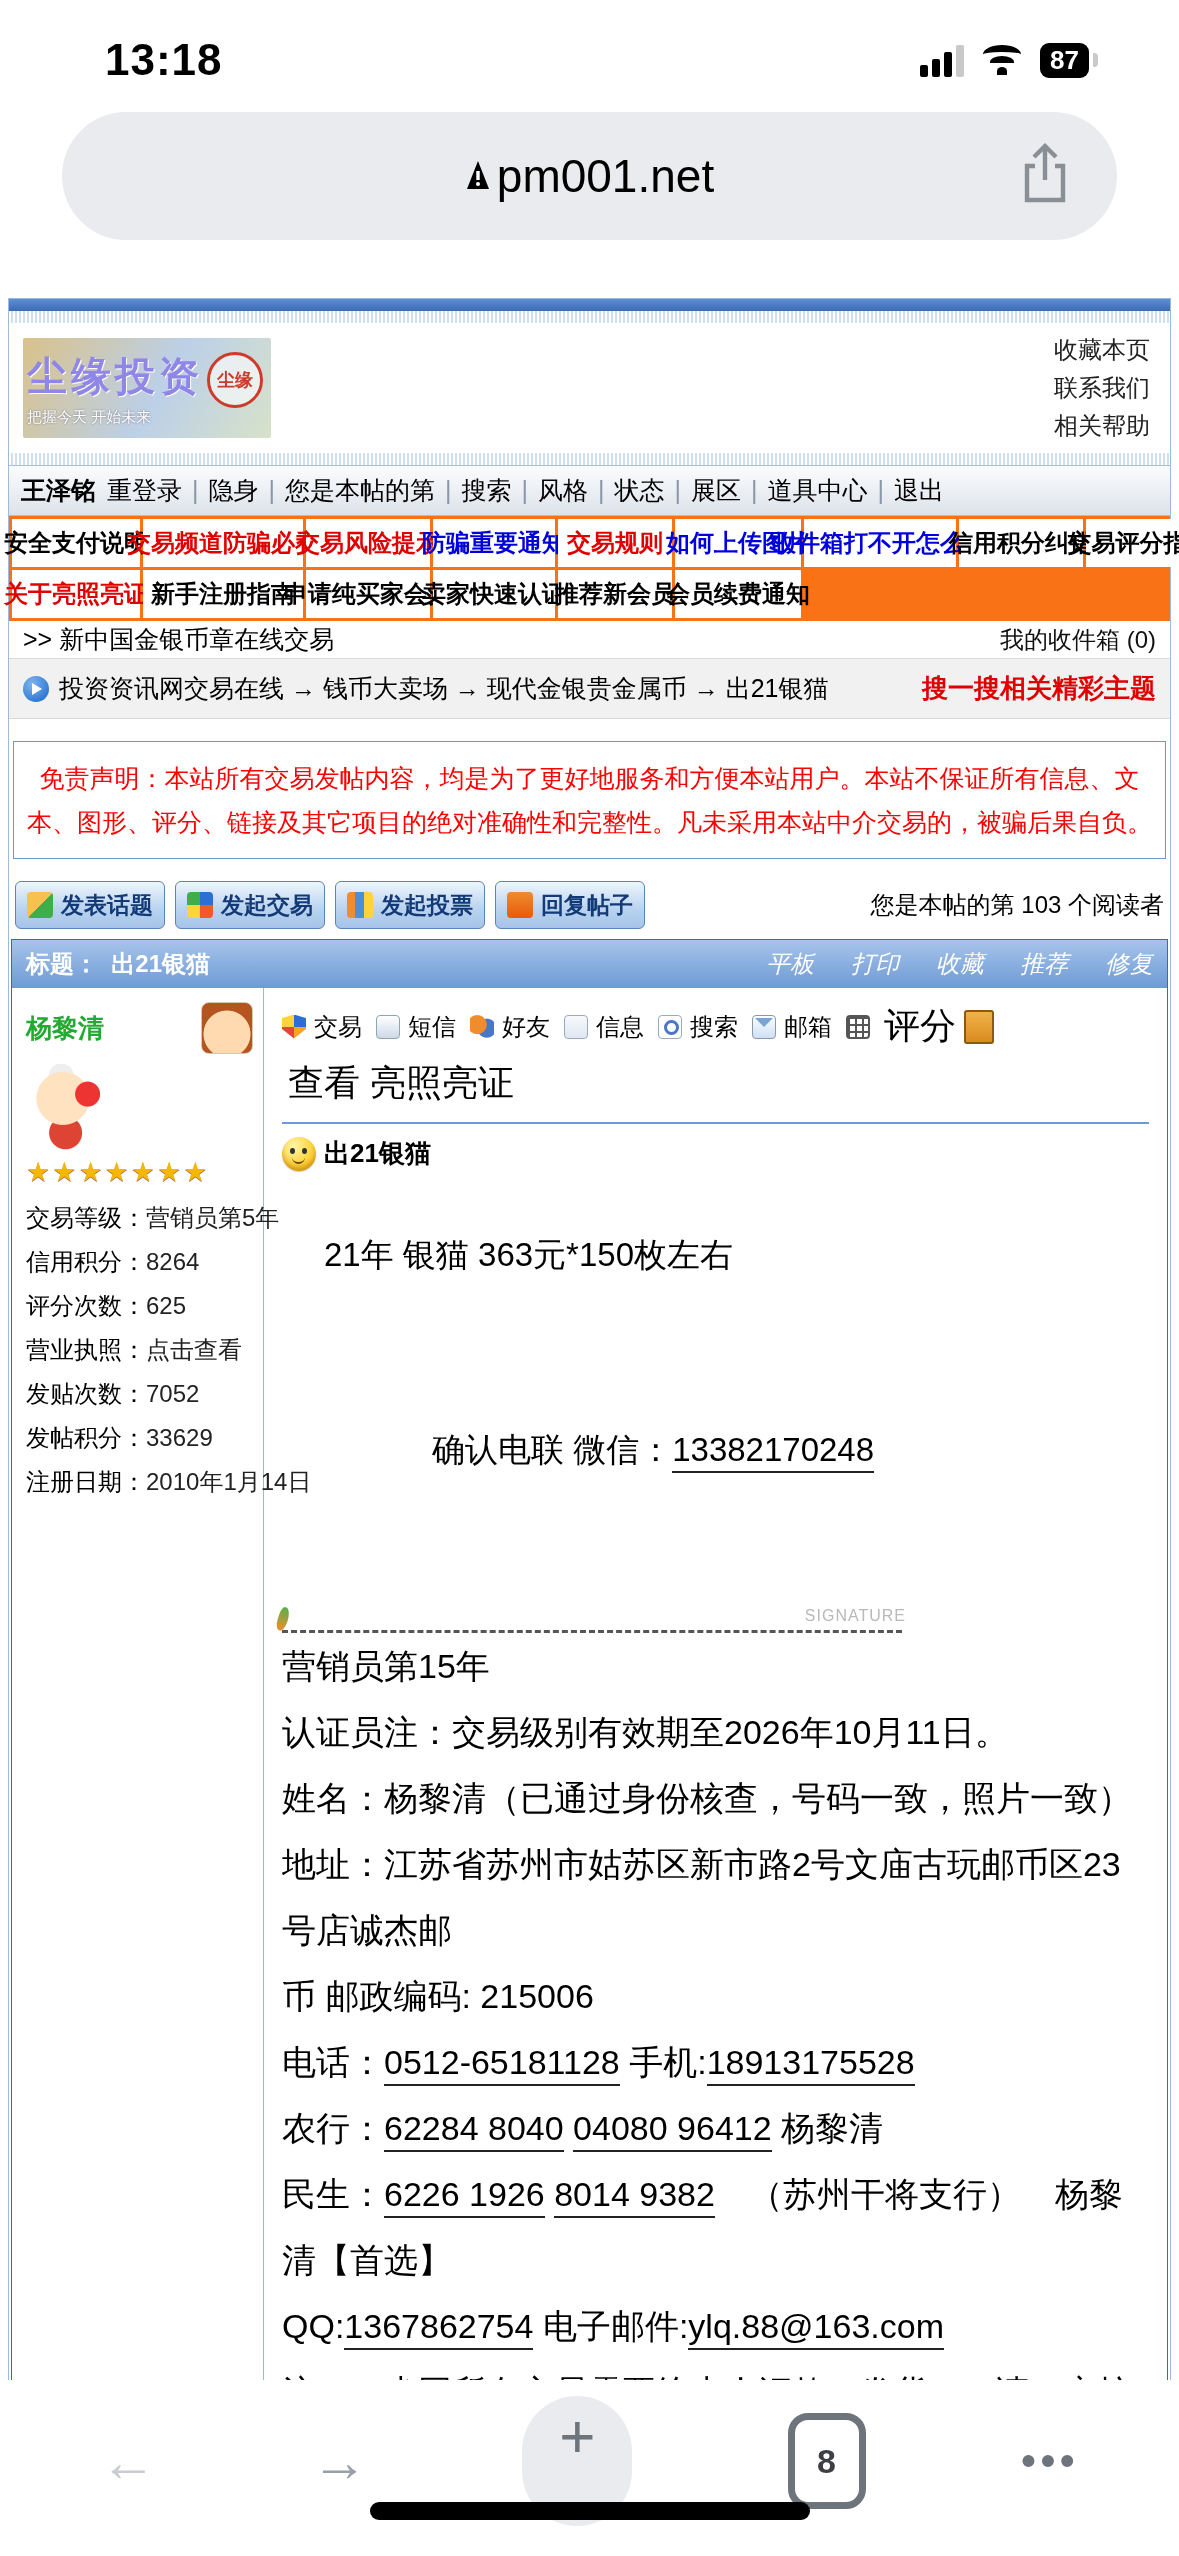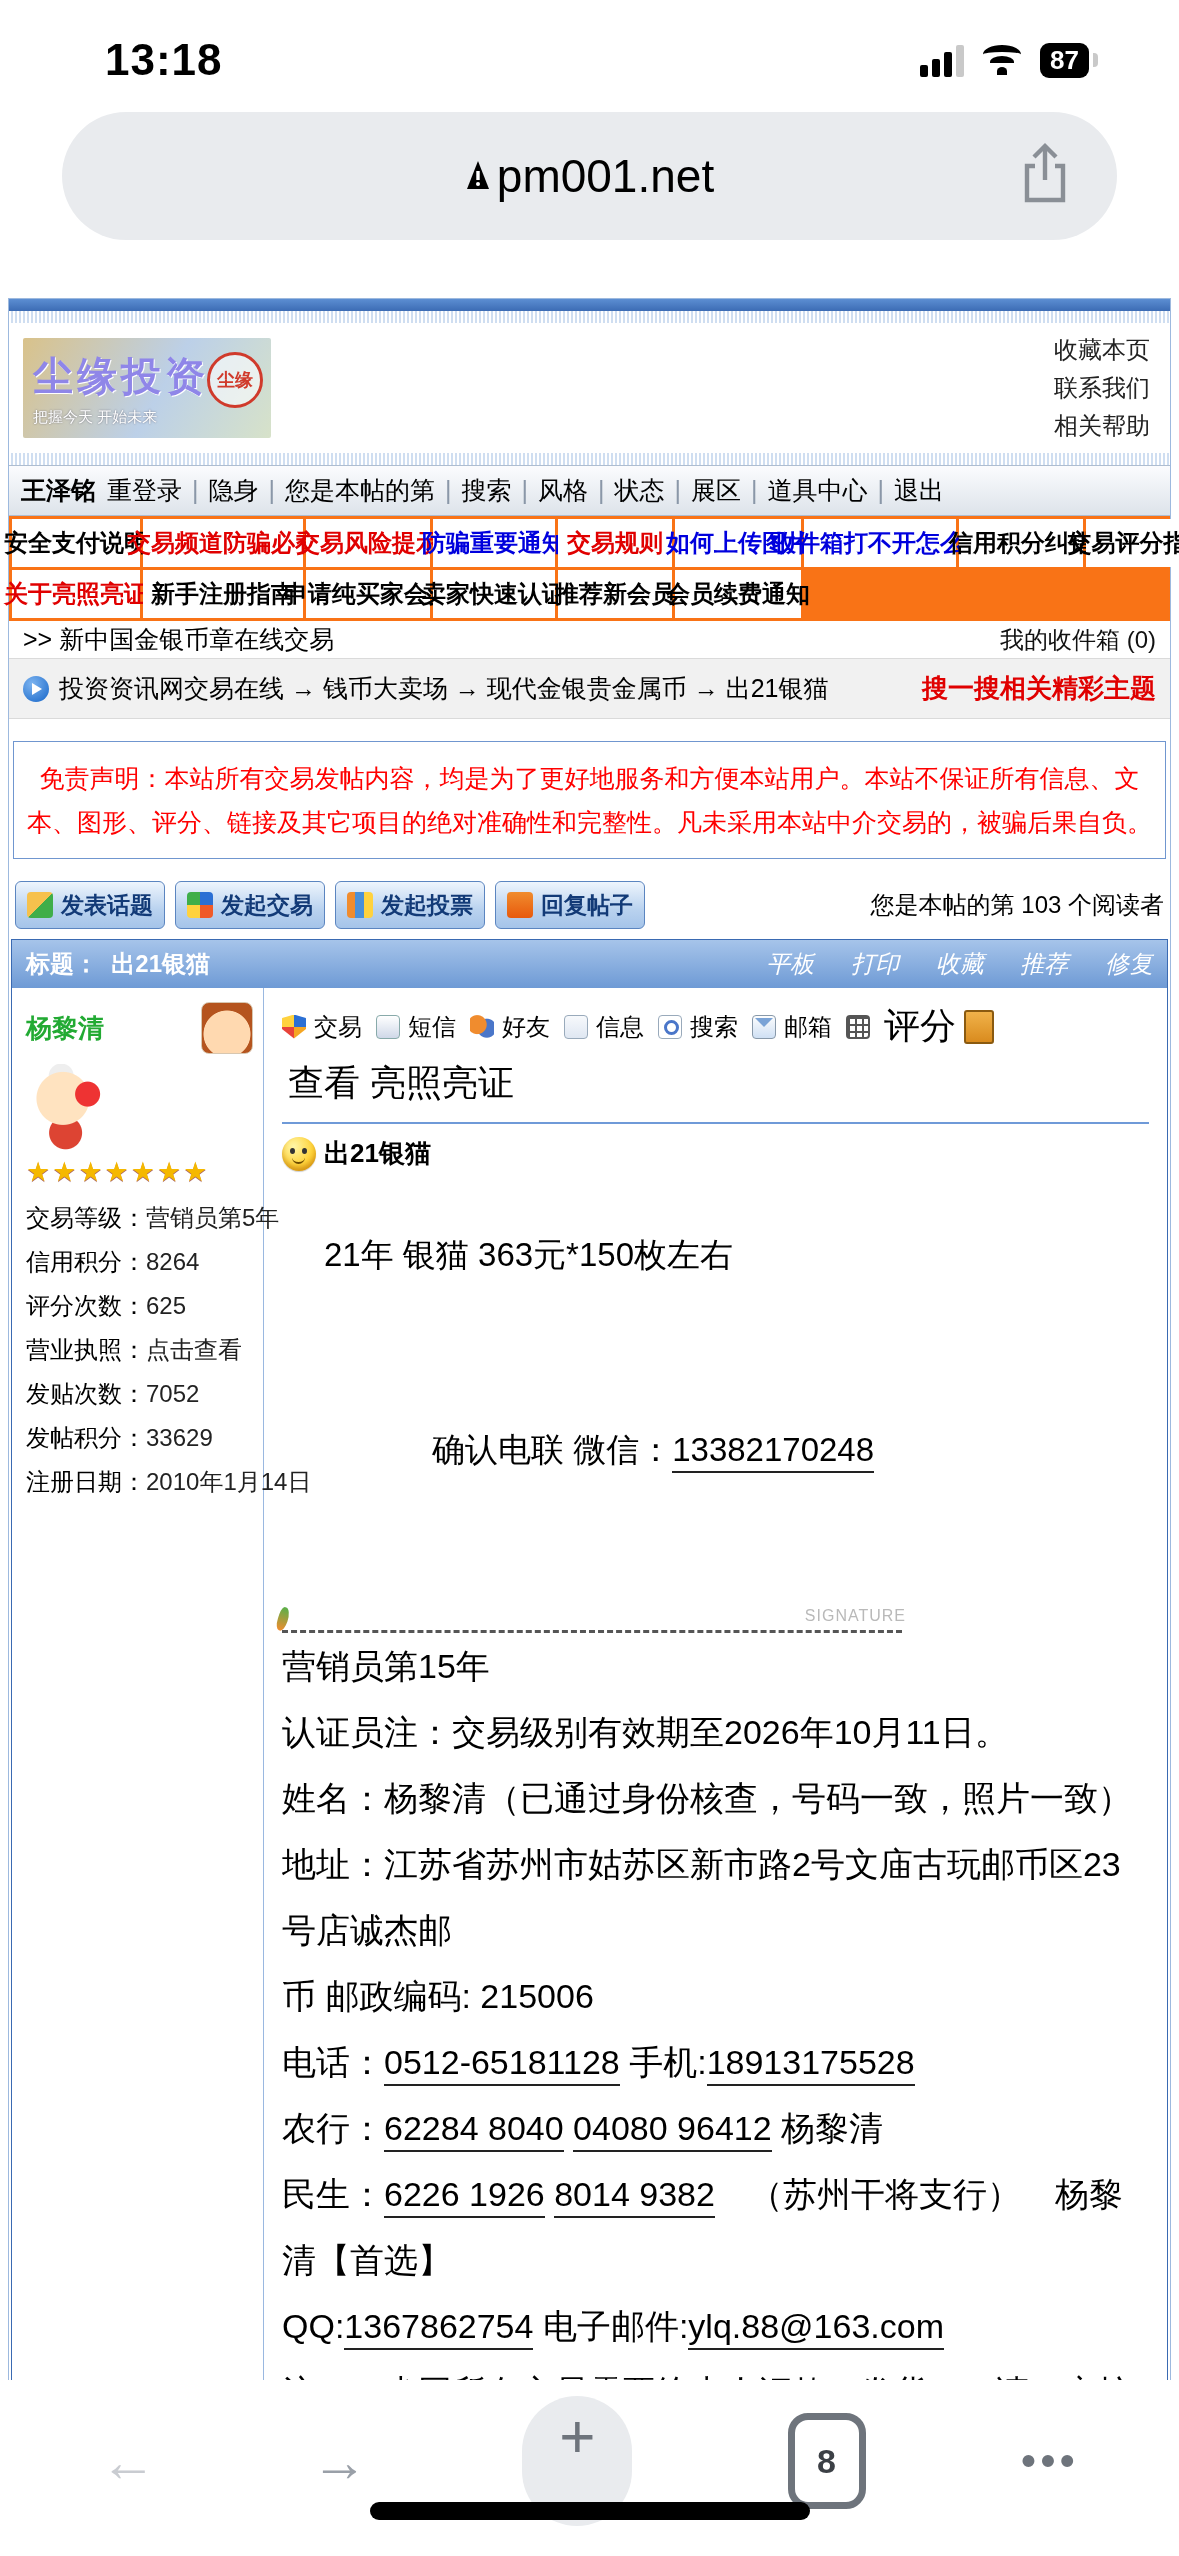--- a/index.html
+++ b/index.html
@@ -28,21 +28,21 @@
   .warn-ic { width:26px; height:34px; position:relative; display:inline-block; }
   .warn-ic svg{display:block}
   .share-ic { position:absolute; right:46px; top:50%; transform:translateY(-50%); }
 
   
   .web { margin:58px 8px 0 8px; border:1px solid #9db9de; }
   .topblue { height:12px; background:linear-gradient(#5c8ed2,#3c6cb4); }
   .stripe { height:12px; background:repeating-linear-gradient(90deg,#ffffff 0 2px,#cfdef1 2px 4px); }
 
   .sitehead { display:flex; justify-content:space-between; align-items:center; padding:8px 14px; }
-  .logo { width:248px; height:100px; border-radius:2px; background:linear-gradient(120deg,#d9c28a,#bcd0e8 55%,#d7e2c9); position:relative; overflow:hidden; display:flex; flex-direction:column; justify-content:center; padding-left:10px; }
+  .logo { width:248px; height:100px; border-radius:2px; background:linear-gradient(120deg,#d9c28a,#bcd0e8 55%,#d7e2c9); position:relative; overflow:hidden; display:flex; flex-direction:column; justify-content:center; padding-left:4px; }
   .logo .lt { font-size:40px; font-weight:bold; color:#8f86e8; text-shadow:1px 1px 0 #fff; letter-spacing:4px;}
   .logo .ls { font-size:15px; color:#fff; text-shadow:0 0 2px #667; margin-top:4px;}
   .logo .seal { position:absolute; right:8px; top:14px; width:56px; height:56px; border:3px solid #d03a2b; border-radius:50%; color:#d03a2b; font-size:18px; font-weight:bold; display:flex; align-items:center; justify-content:center; background:rgba(255,255,255,.6);}
   .headlinks { text-align:right; font-size:24px; line-height:38px; color:#222; padding-right:6px;}
   .headlinks div{cursor:pointer}
 
   .userbar { border-top:1px solid #aebdd0; border-bottom:1px solid #aebdd0; background:linear-gradient(#fbfcfe,#dde3ea); padding:8px 12px; font-size:25px; display:flex; align-items:center; flex-wrap:wrap; }
   .userbar b{ font-weight:bold; }
   .userbar span.it { margin:0 4px; }
   .userbar span.sep { color:#8a97a8; margin:0 6px; }

